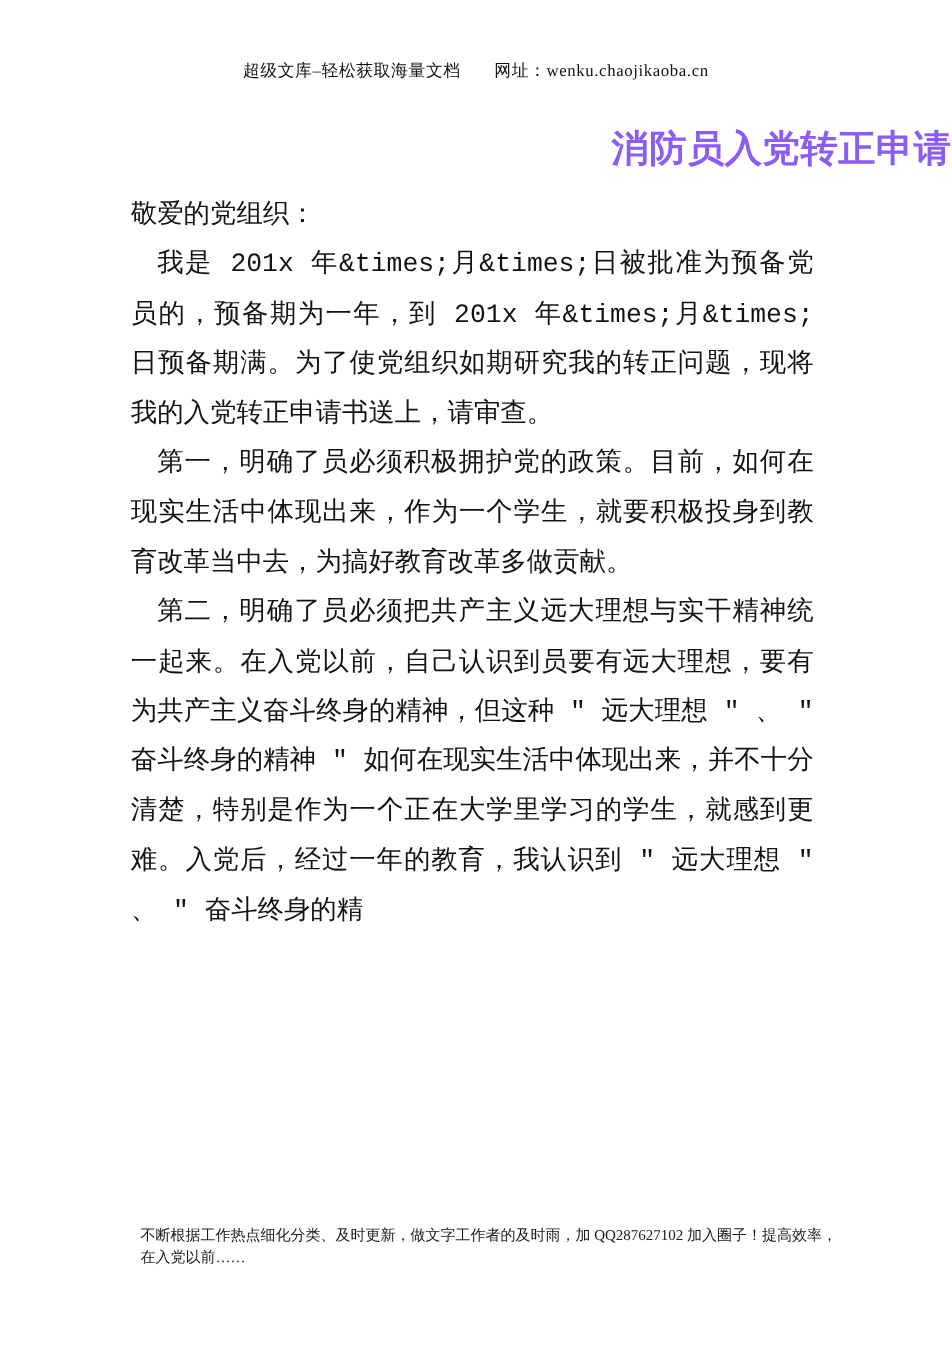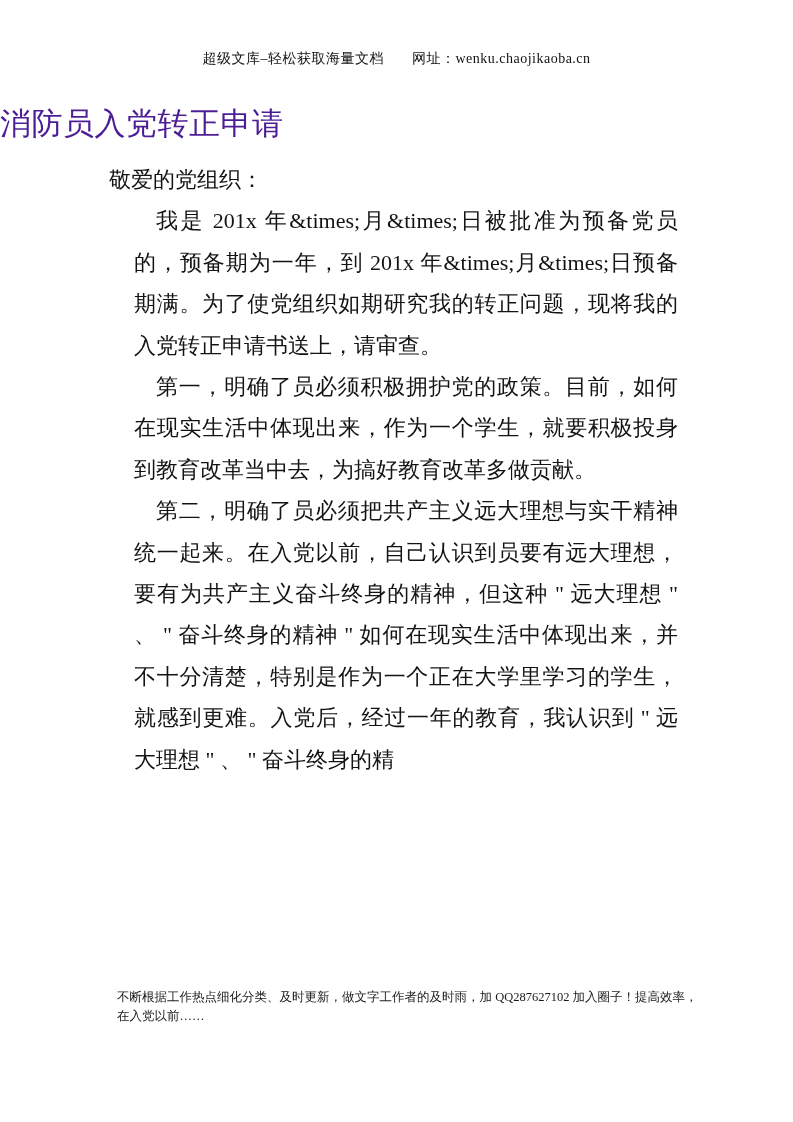--- a/index.html
+++ b/index.html
@@ -29,48 +29,48 @@
   }
   .header .site {
     margin-right: 28px;
   }
   .doc-title {
     position: absolute;
     top: 103px;
     left: 0;
     right: 0;
     margin: 0;
-    text-align: left;
+    text-align: right;
     font-family: "Liberation Sans", sans-serif;
     font-size: 31px;
-    font-weight: 400;
-    color: #4c1d95;
+    font-weight: 700;
+    color: #8b5cf6;
     letter-spacing: 0.5px;
   }
   .doc-body {
     position: absolute;
     top: 159px;
     left: 109px;
     width: 569px;
     font-size: 22px;
     line-height: 41.4px;
     text-align: justify;
     color: #131313;
+    font-family: Liberation Mono, monospace;
   }
   .doc-body p {
     margin: 0;
     padding: 0;
   }
   .doc-body p.indent {
     text-indent: 1em;
-    margin-left: 25px;
   }
   .footer {
     position: absolute;
-    top: 988px;
+    top: 1020px;
     left: 117px;
     width: 660px;
     font-size: 12.5px;
     line-height: 19px;
     color: #1a1a1a;
   }
 </style>
 </head>
 <body>
 

